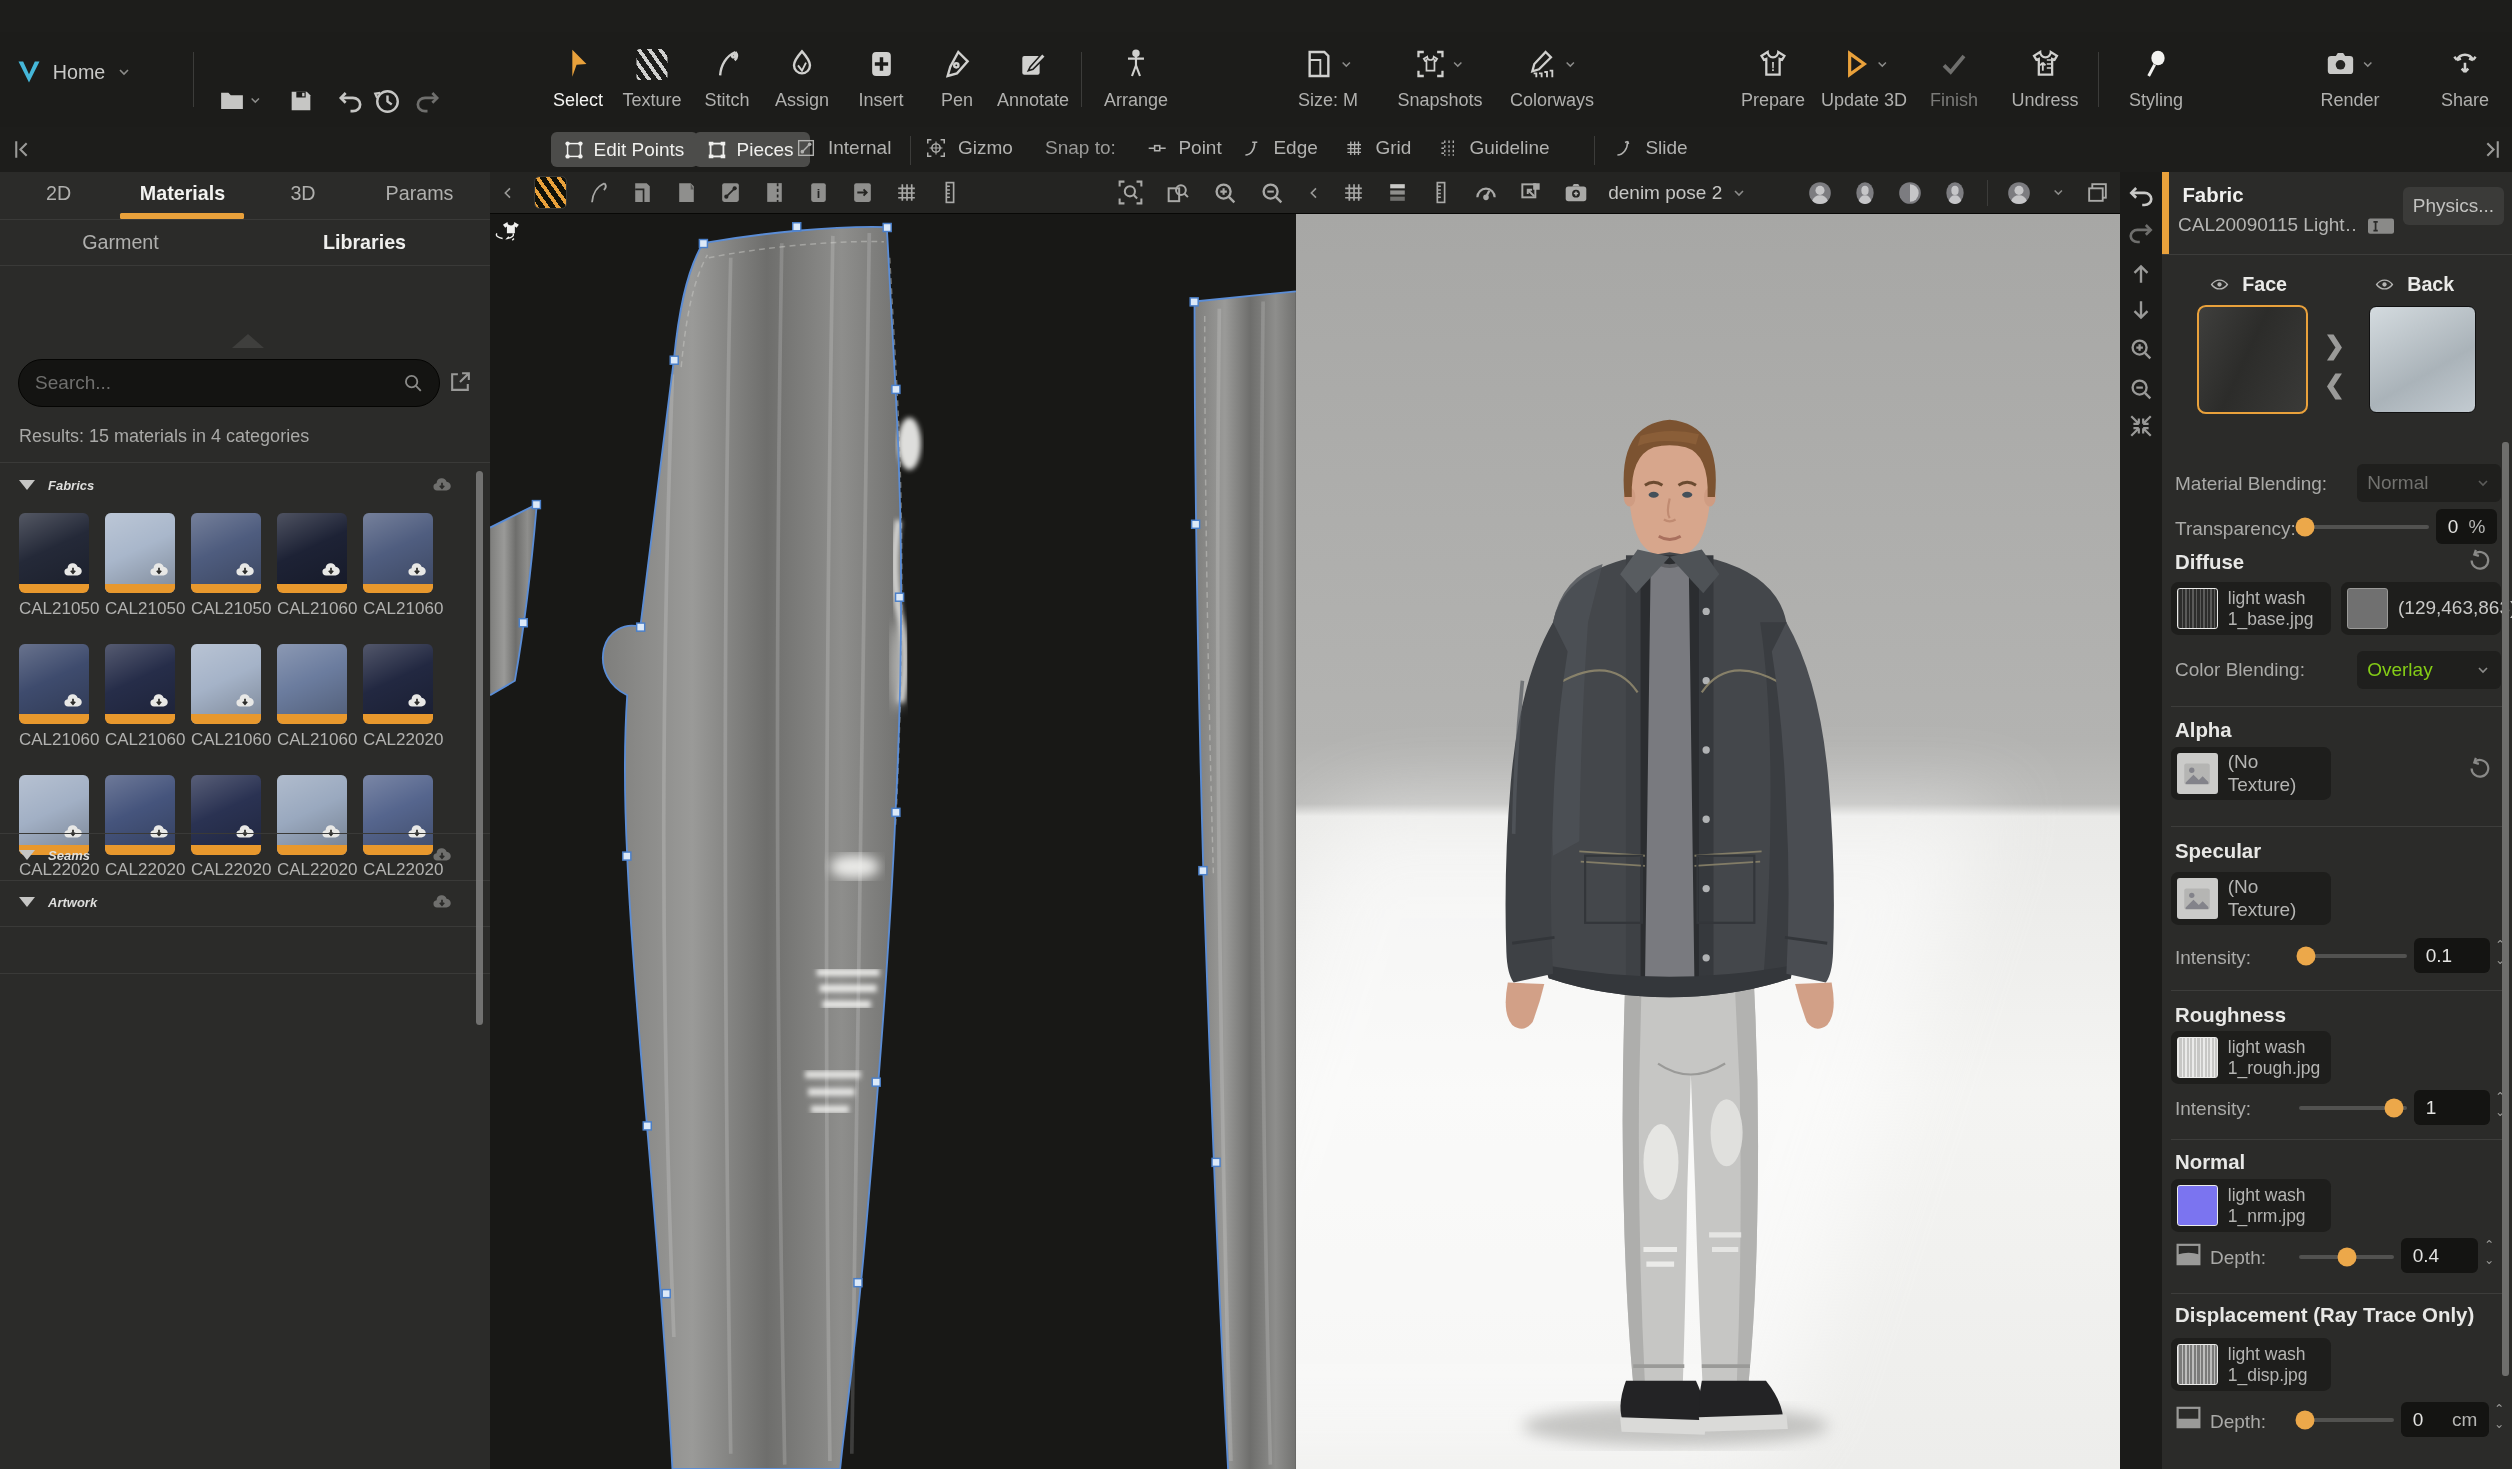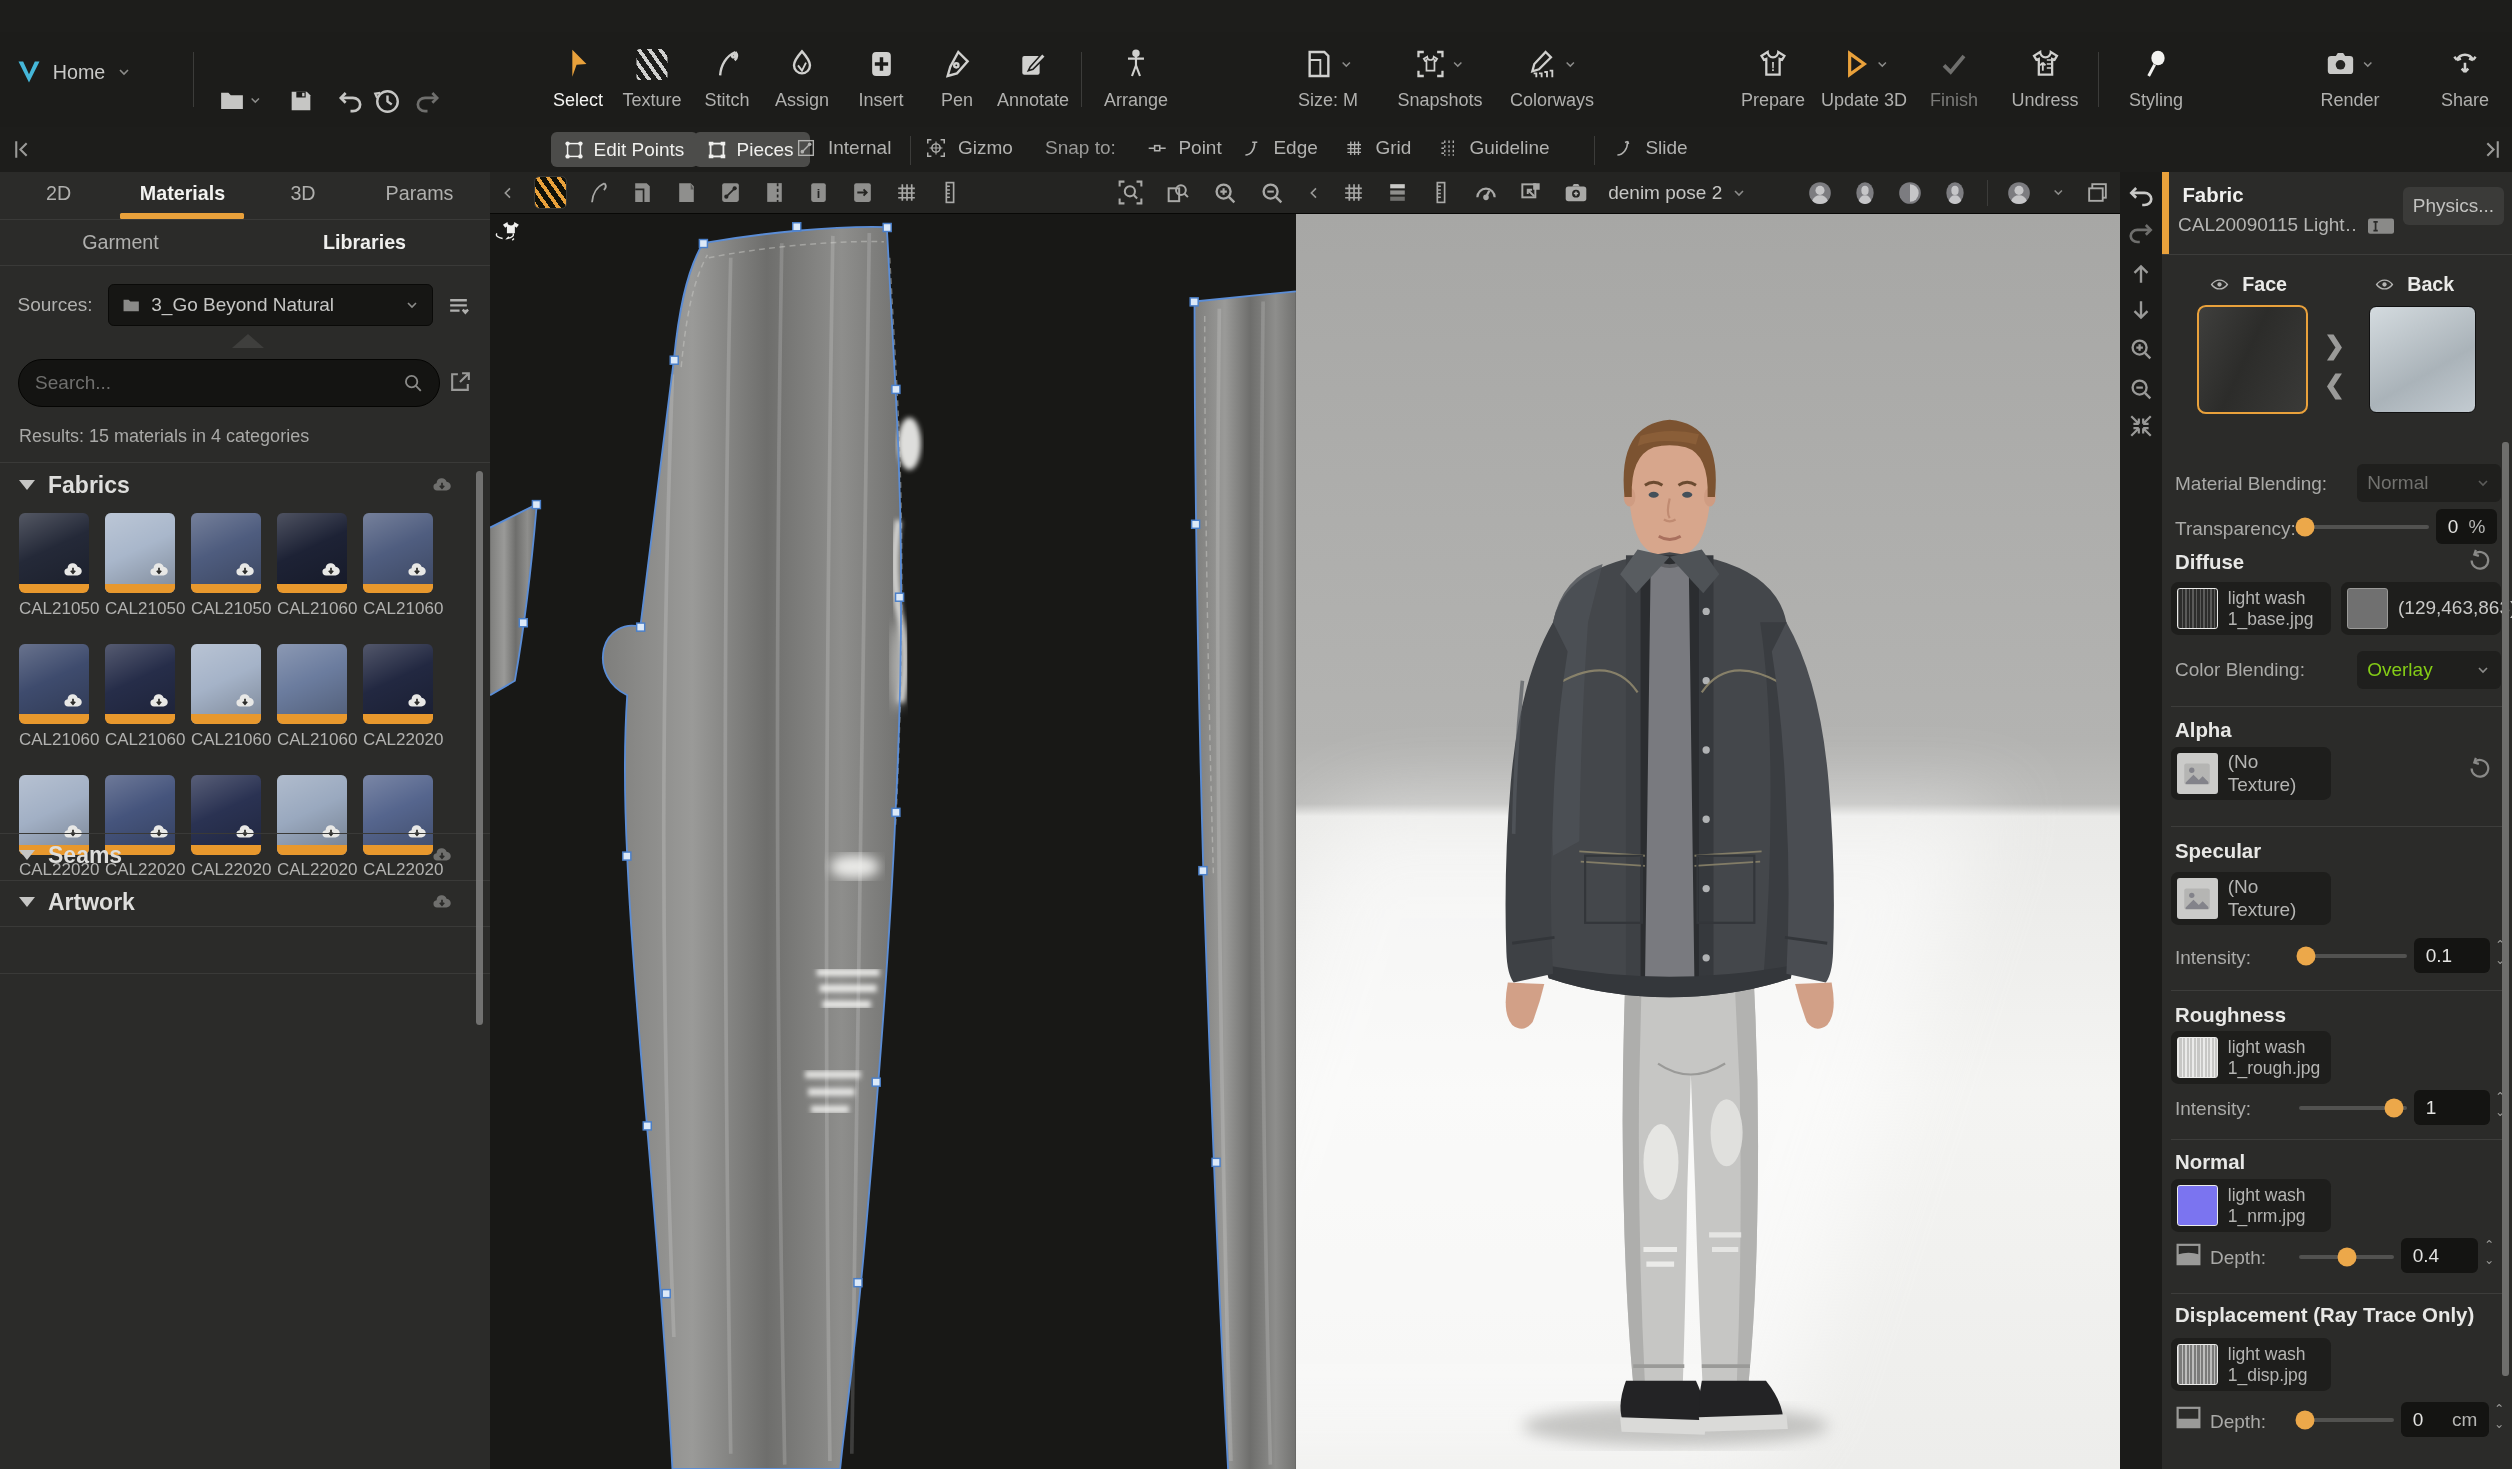--- a/index.html
+++ b/index.html
@@ -49,21 +49,21 @@
   #popover-tri{position:absolute;left:232px;top:162px;width:0;height:0;border-left:16px solid transparent;
       border-right:16px solid transparent;border-bottom:14.6px solid #3f3f3d;}
   #search-wrap{position:absolute;left:17.5px;top:187px;width:422px;height:48px;background:#141412;border:0.7px solid #050503;
       border-radius:24px;display:flex;align-items:center;padding:0 14.6px;box-sizing:border-box;}
   #search-input{flex:1;background:transparent;border:none;outline:none;color:#c9c9c7;font-size:19px;
       font-family:"Liberation Sans",sans-serif;}
   #search-input::placeholder{color:#6f6f6d;}
   #results-line{position:absolute;left:19px;top:254px;font-size:18px;color:#a9a9a7;}
   .secrow{position:absolute;left:0;width:474px;height:42px;display:flex;align-items:center;padding:0 19px;box-sizing:border-box;gap:13px;}
   .secrow .tri{width:0;height:0;border-left:8.8px solid transparent;border-right:8.8px solid transparent;border-top:10.2px solid #c6c6c4;}
-  .secrow .nm{font-size:23px;font-weight:bold;color:#dededc;flex:1;}
+  .secrow .nm{font-size:13px;font-weight:bold;color:#dededc;flex:1;font-style:italic;}
   #swatch-grid{position:absolute;left:19px;top:341px;width:414px;display:grid;
       grid-template-columns:repeat(5,70px);column-gap:16px;row-gap:25px;}
   .sw{width:70px;}
   .sw-img{position:relative;width:70px;height:80px;border-radius:5.8px;overflow:hidden;}
   .sw-img::before{content:"";position:absolute;inset:0;background:linear-gradient(155deg,rgba(255,255,255,.22),rgba(255,255,255,0) 45%,rgba(0,0,0,.25));}
   .sw-bar{position:absolute;left:0;right:0;bottom:0;height:9.5px;background:#E8982D;}
   .sw-cloud{position:absolute;right:2.9px;bottom:11.7px;width:26px;height:22px;color:#e8e8e6;}
   .sw-code{margin-top:5.8px;font-size:17px;color:#b2b2b0;text-align:center;}
   #lp-scroll{position:absolute;left:476px;top:299px;width:7.3px;height:554px;background:#7e7e7c;border-radius:3.6px;opacity:.85;}
   
@@ -491,36 +491,20 @@
     <div class="ltab" style="left:14.6px;width:88px;">2D</div>
     <div class="ltab active" style="left:117px;width:131px;">Materials</div>
     <div class="ltab" style="left:259px;width:88px;">3D</div>
     <div class="ltab" style="left:365px;width:109px;">Params</div>
     <div id="tab-underline" style="left:120px;width:124px;"></div>
     <div class="lp-hr" style="top:47px;"></div>
     <div class="subtab" style="left:11px;">Garment</div>
     <div class="subtab active" style="left:255px;">Libraries</div>
     <div class="lp-hr" style="top:93px;"></div>
 
-    <div id="sources-row">
-      <div class="abs" style="left:17.5px;top:16px;font-size:19px;color:#b0b0ae;">Sources:</div>
-      <div id="sources-dd">
-        <svg width="20.4" height="20.4" viewBox="0 0 24 24" color="#8a8a88">
-            <use href="#i-folder"></use>
-          </svg>
-        <span style="flex:1;">3_Go Beyond Natural</span>
-        <svg width="16" height="16" viewBox="0 0 24 24" class="chev">
-            <use href="#i-chevd"></use>
-          </svg>
-      </div>
-      <svg class="abs" style="left:446px;top:16px;" width="25" height="25" viewBox="0 0 24 24" stroke="#b0b0ae" fill="none" stroke-width="2.2">
-          <path d="M4 6h16M4 11h16M4 16h9"></path>
-          <path d="M16 15l2.6 3 2.6-3" fill="#b0b0ae"></path>
-        </svg>
-    </div>
     <div id="popover-tri"></div>
 
     <div id="search-wrap">
       <input id="search-input" placeholder="Search..." style="">
       <svg width="22" height="22" viewBox="0 0 24 24" color="#8a8a88">
           <use href="#i-search"></use>
         </svg>
     </div>
     <svg class="abs" style="left:448px;top:197px;" width="25" height="25" viewBox="0 0 24 24" color="#9a9a98">
         <use href="#i-popout"></use>

